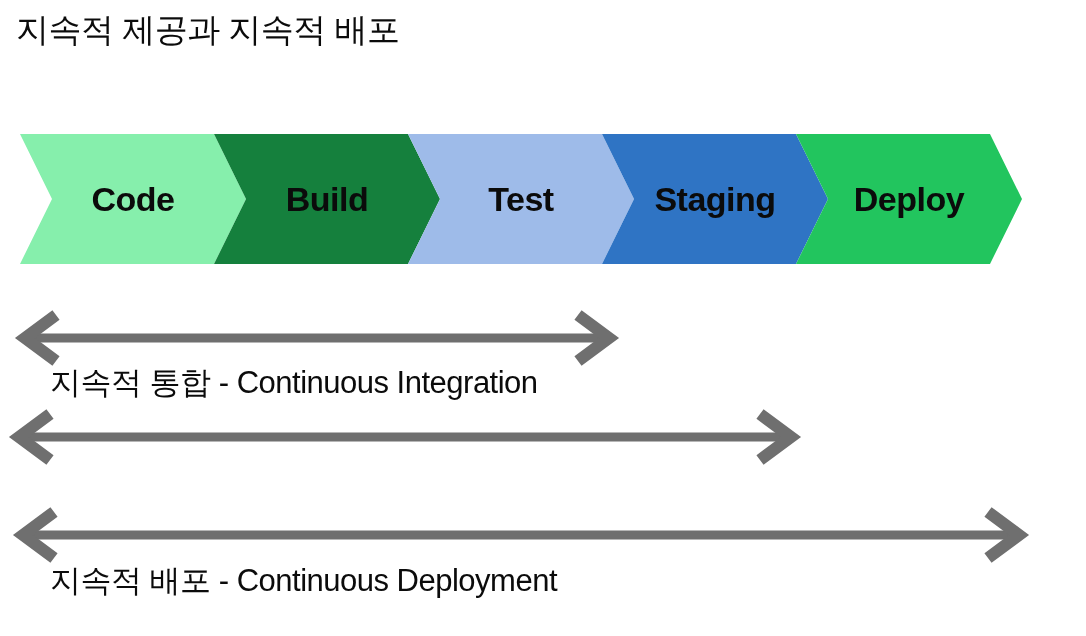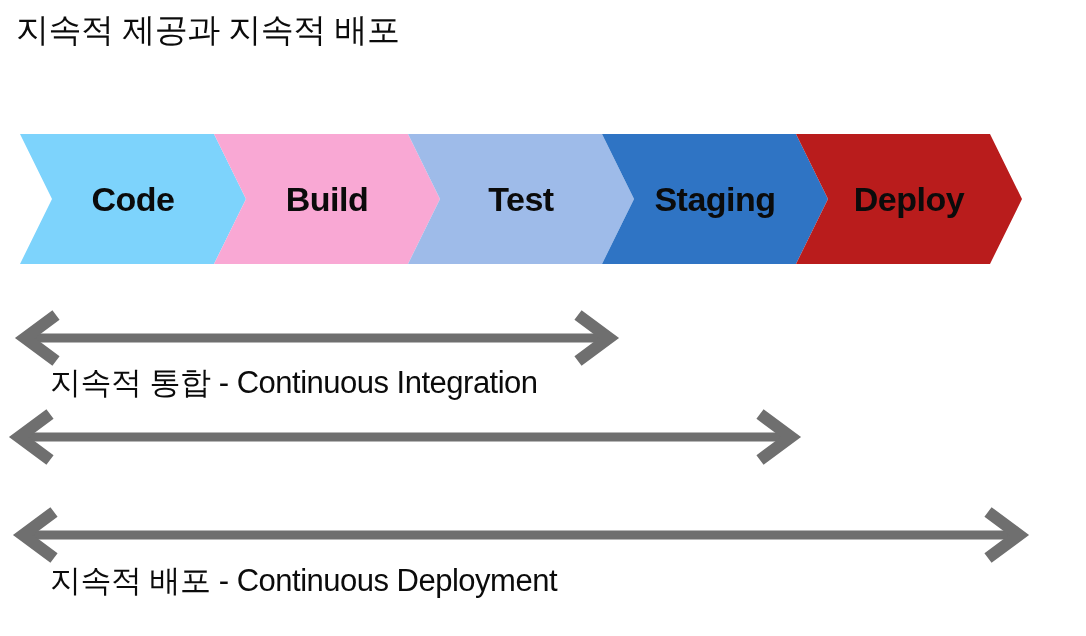--- a/index.html
+++ b/index.html
@@ -69,33 +69,33 @@
   .label-2 { top: 560px; }
 </style>
 </head>
 <body>
 
 <div class="canvas">
 
   <div class="diagram-title" style="color: rgb(11, 11, 11);">지속적 제공과 지속적 배포</div>
 
   <div class="pipeline">
-    <div class="stage stage-0" style="background-color: #7dd3fc; text-align: right;">
+    <div class="stage stage-0" style="background-color: #86efac; text-align: right;">
       <span class="stage-label" style="color: rgb(11, 11, 11);">Code</span>
     </div>
-    <div class="stage stage-1" style="background-color: #f9a8d4;">
+    <div class="stage stage-1" style="background-color: #15803d;">
       <span class="stage-label" style="color: rgb(11, 11, 11);">Build</span>
     </div>
     <div class="stage stage-3" style="background-color: rgb(47, 116, 196);">
       <span class="stage-label" style="color: rgb(11, 11, 11);">Staging</span>
     </div>
     <div class="stage stage-2" style="background-color: rgb(158, 187, 233);">
       <span class="stage-label" style="color: rgb(11, 11, 11);">Test</span>
     </div>
-    <div class="stage stage-4" style="background-color: #b91c1c;">
+    <div class="stage stage-4" style="background-color: #22c55e;">
       <span class="stage-label" style="color: rgb(11, 11, 11);">Deploy</span>
     </div>
   </div>
 
   <svg class="range-arrow arrow-0" viewBox="0 0 1086 76">
     <g fill="none" stroke-width="9" style="stroke: rgb(111, 111, 111);">
       <line x1="30" y1="38" x2="604" y2="38"></line>
       <path d="M 56 15 L 25 38 L 56 61" stroke-width="12"></path>
       <path d="M 578 15 L 609 38 L 578 61" stroke-width="12"></path>
     </g>

